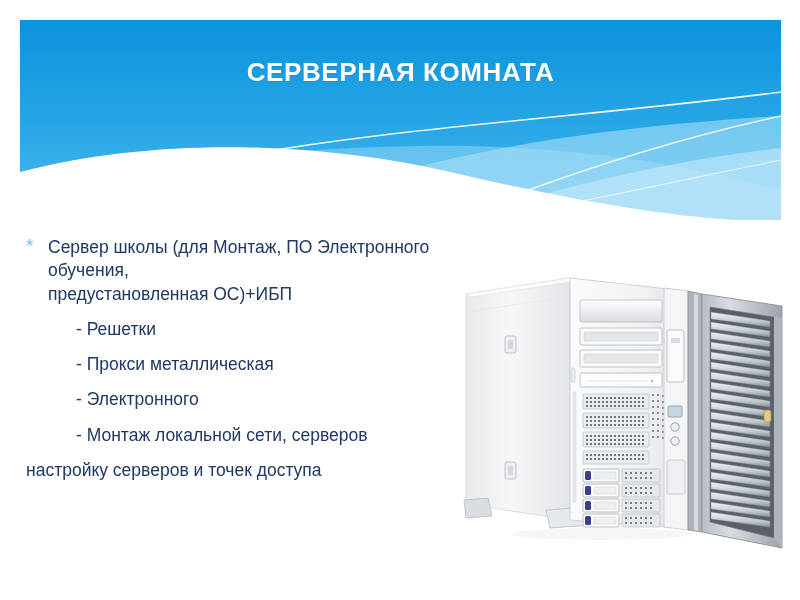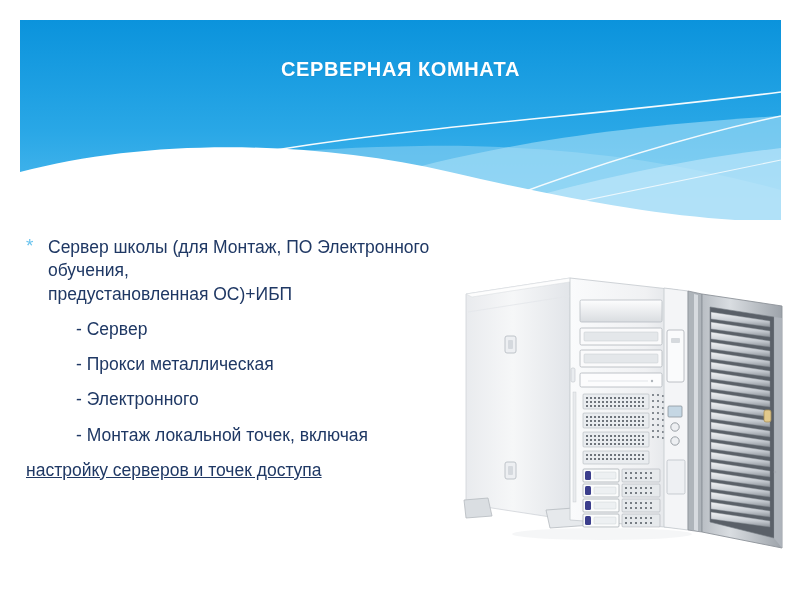--- a/index.html
+++ b/index.html
@@ -39,21 +39,21 @@
     width: 761px;
     height: 200px;
   }
   #slide-title {
     position: absolute;
     left: 20px;
     top: 58px;
     width: 761px;
     text-align: center;
     padding-right: 0px;
-    font-size: 20px;
+    font-size: 26px;
     font-weight: bold;
     color: #ffffff;
     letter-spacing: 0.6px;
     line-height: 1.1;
     white-space: nowrap;
     text-shadow: 0 1px 1px rgba(0,0,0,0.07);
     z-index: 5;
   }
 
   
@@ -84,21 +84,20 @@
   }
   .sub-line {
     padding-left: 50px;
     margin-top: 12px;
     white-space: nowrap;
   }
   .tail-line {
     padding-left: 0px;
     margin-top: 12px;
     white-space: nowrap;
-    text-decoration: underline;
   }
 
   
   #server-photo {
     position: absolute;
     left: 452px;
     top: 272px;
     width: 348px;
     height: 300px;
   }
@@ -150,24 +149,24 @@
   <div id="slide-title">СЕРВЕРНАЯ КОМНАТА</div>
 
   <div id="body-text">
 
     <div class="bullet-row">
       <span class="bullet-mark">*</span>
       <span class="bullet-text">Сервер школы (для Монтаж, ПО Электронного обучения,</span>
       <span class="bullet-text">предустановленная ОС)+ИБП</span>
     </div>
 
-    <div class="sub-line">- Сервер</div>
+    <div class="sub-line">- Решетки</div>
     <div class="sub-line">- Прокси металлическая</div>
     <div class="sub-line">- Электронного</div>
-    <div class="sub-line">- Монтаж локальной точек, включая</div>
+    <div class="sub-line">- Монтаж локальной сети, серверов</div>
     <div class="tail-line">настройку серверов и точек доступа</div>
 
   </div>
 
   <div id="server-photo">
     <svg viewBox="0 0 348 300" aria-hidden="true">
       <defs>
         <linearGradient id="sideGrad" x1="0" y1="0" x2="1" y2="0">
           <stop offset="0%" stop-color="#E9EBEE"></stop>
           <stop offset="45%" stop-color="#F6F7F8"></stop>

